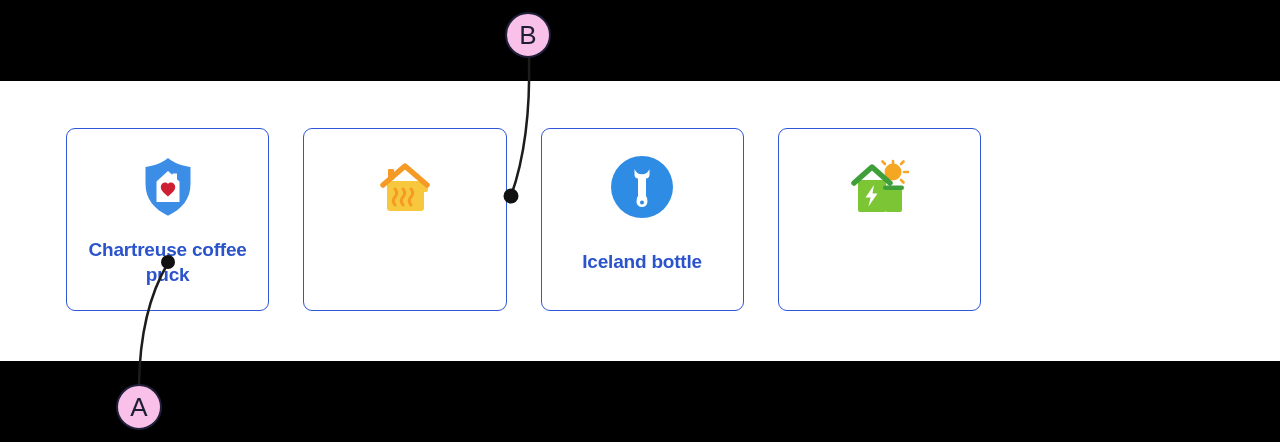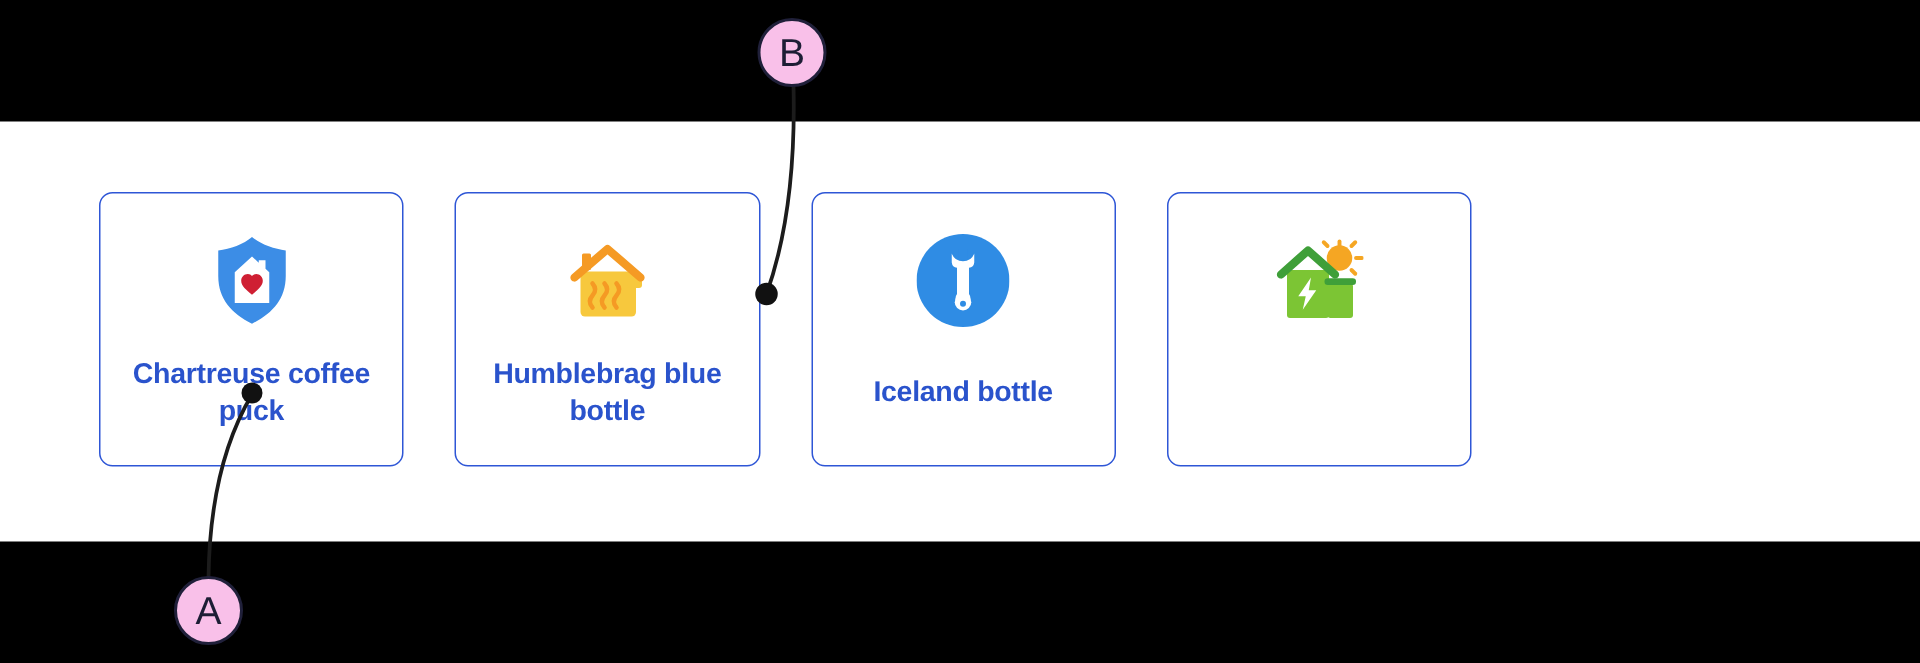--- a/index.html
+++ b/index.html
@@ -117,21 +117,20 @@
         <svg width="58" height="58" viewBox="0 0 58 58">
           <rect x="11" y="23" width="37" height="30" rx="3" fill="#f7c83d"></rect>
           <rect x="42" y="28" width="10" height="6" rx="2" fill="#f7c83d"></rect>
           <rect x="12" y="11" width="6" height="11" rx="1" fill="#f59a24"></rect>
           <path d="M7 27 L29 8 L51 27" fill="none" stroke="#f59a24" stroke-width="5.5" stroke-linecap="round" stroke-linejoin="round"></path>
           <path d="M19 31 q3.5 4 0 8 q-3.5 4 0 8" fill="none" stroke="#f59a24" stroke-width="3" stroke-linecap="round"></path>
           <path d="M27 31 q3.5 4 0 8 q-3.5 4 0 8" fill="none" stroke="#f59a24" stroke-width="3" stroke-linecap="round"></path>
           <path d="M35 31 q3.5 4 0 8 q-3.5 4 0 8" fill="none" stroke="#f59a24" stroke-width="3" stroke-linecap="round"></path>
         </svg>
       </div>
-      <div class="card-label">Humblebrag blue bottle</div>
     </div>
 
     <div class="card">
       <div class="icon-box">
         <svg width="62" height="62" viewBox="0 0 62 62">
           <circle cx="31" cy="31" r="31" fill="#2f8ce4"></circle>
           <path d="M23.5 13 A8 8 0 0 0 38.5 13 L38.5 19 A4 4 0 0 1 35 22.5 L35 40 A5 5 0 1 1 27 40 L27 22.5 A4 4 0 0 1 23.5 19 Z" fill="#ffffff"></path>
           <rect x="27.8" y="10" width="6.4" height="7" fill="#2f8ce4"></rect>
           <circle cx="31" cy="45.5" r="5.5" fill="#ffffff"></circle>
           <circle cx="31" cy="46.5" r="2" fill="#2f8ce4"></circle>

